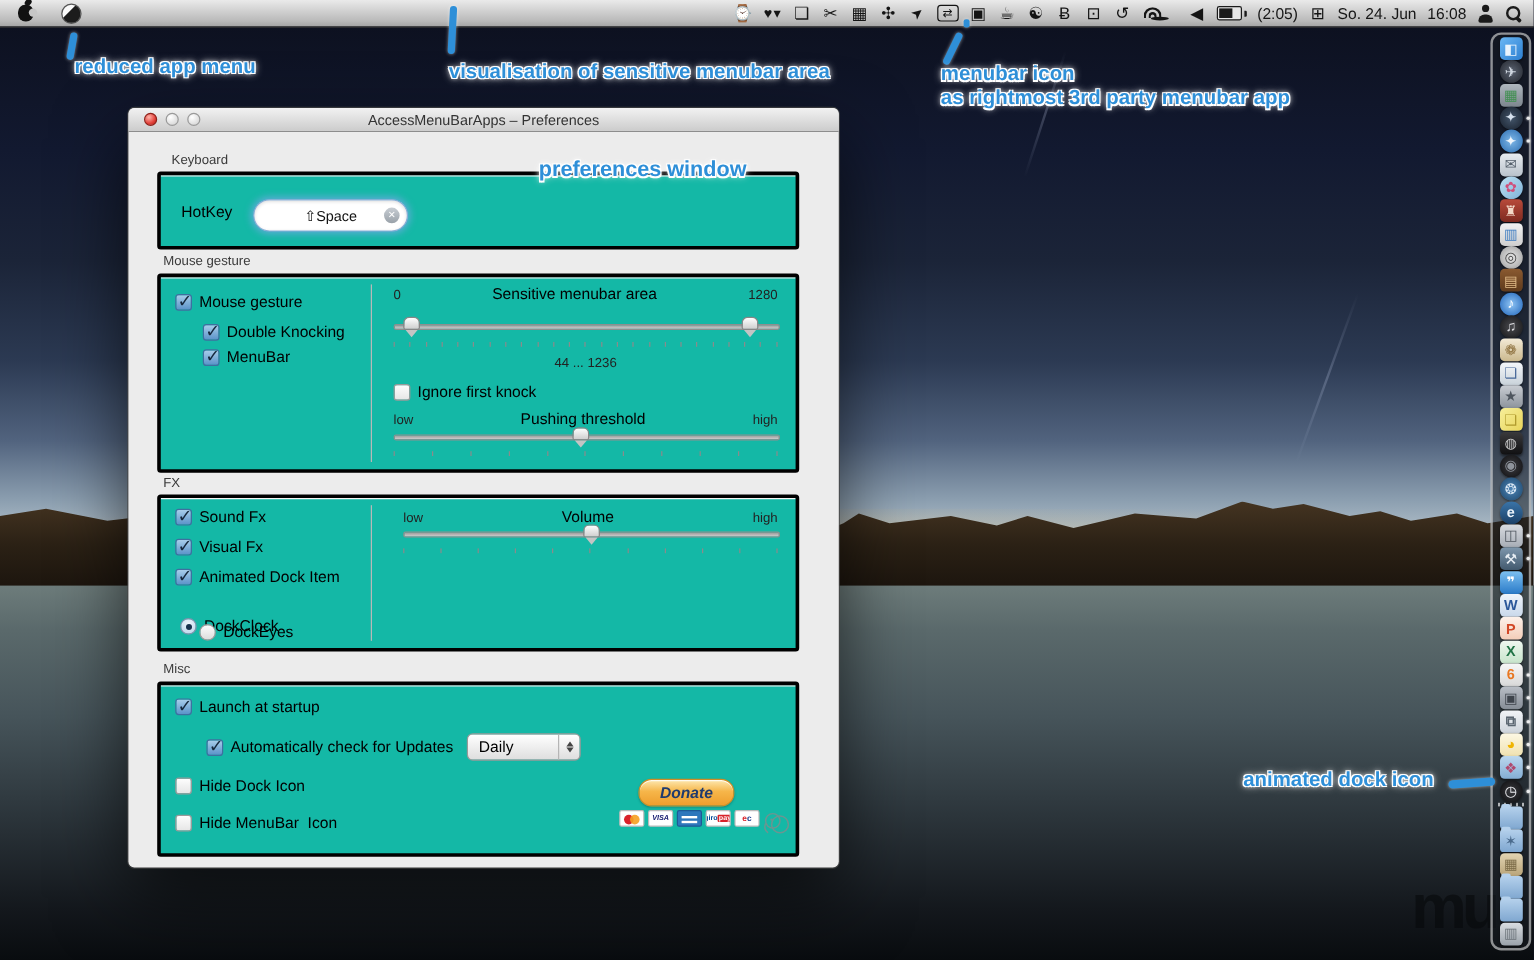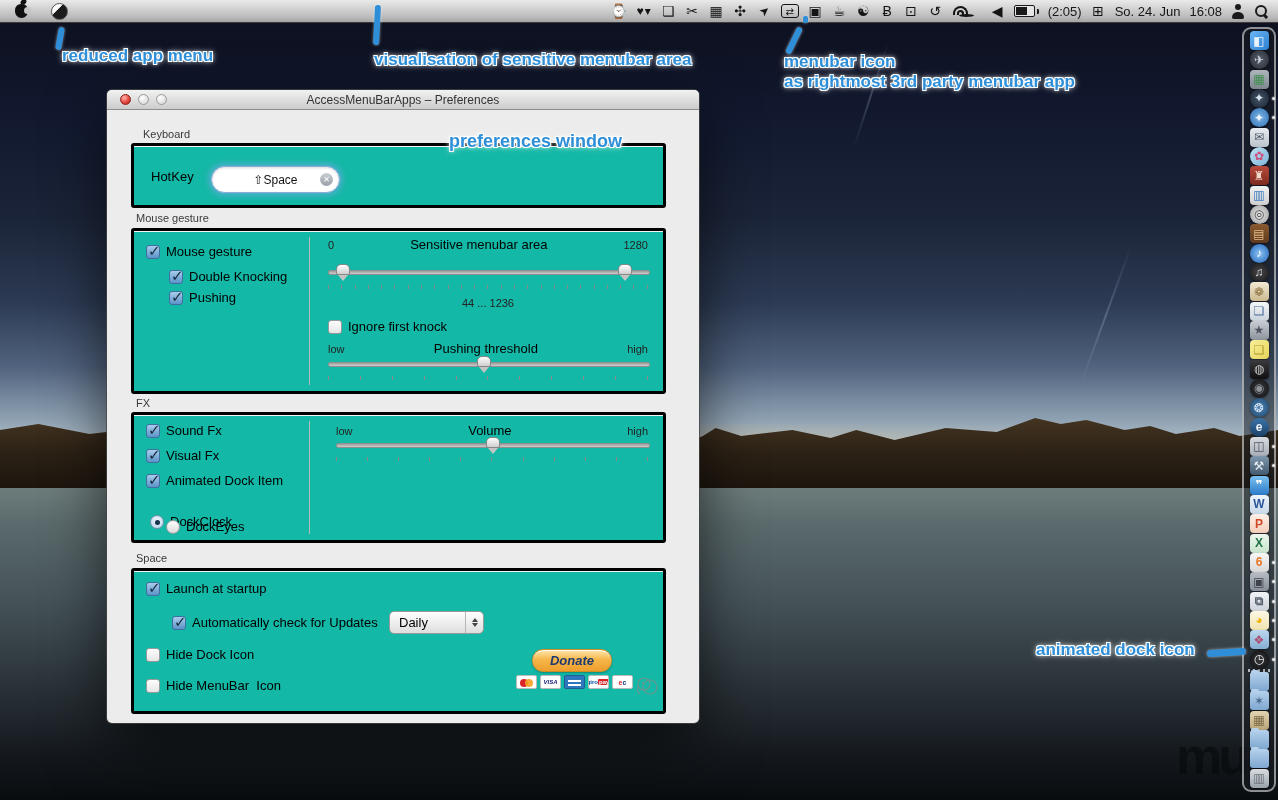--- a/index.html
+++ b/index.html
@@ -276,21 +276,21 @@
     <div class="cb-row" style="left:12px;top:13px;">
       <span class="cb checked"></span>
       <span>Mouse gesture</span>
     </div>
     <div class="cb-row" style="left:35px;top:38px;">
       <span class="cb checked"></span>
       <span>Double Knocking</span>
     </div>
     <div class="cb-row" style="left:35px;top:59px;">
       <span class="cb checked"></span>
-      <span>Pushing</span>
+      <span>MenuBar</span>
     </div>
 
     <div class="sl-labels" style="left:194px;top:6px;width:320px;">
       <span>0</span>
       <span class="sl-title">Sensitive menubar area</span>
       <span>1280</span>
     </div>
     <div class="track" style="left:194px;top:39px;width:320px;"></div>
     <div class="thumb" style="left:202px;top:33px;"></div>
     <div class="thumb" style="left:484px;top:33px;"></div>
@@ -390,21 +390,21 @@
         <span class="tick"></span>
         <span class="tick"></span>
         <span class="tick"></span>
         <span class="tick"></span>
         <span class="tick"></span>
         <span class="tick"></span>
         <span class="tick"></span>
       </div>
   </div>
 
-  <div class="sec-label" style="left:29px;top:462px;">Space</div>
+  <div class="sec-label" style="left:29px;top:462px;">Misc</div>
   <div class="gbox" style="top:478px;height:140px;">
     <div class="cb-row" style="left:12px;top:10px;">
       <span class="cb checked"></span>
       <span>Launch at startup</span>
     </div>
     <div class="cb-row" style="left:12px;top:44px;padding-left:26px;">
       <span class="cb checked"></span>
       <span>Automatically check for Updates</span>
     </div>
     <div class="dropdown">

